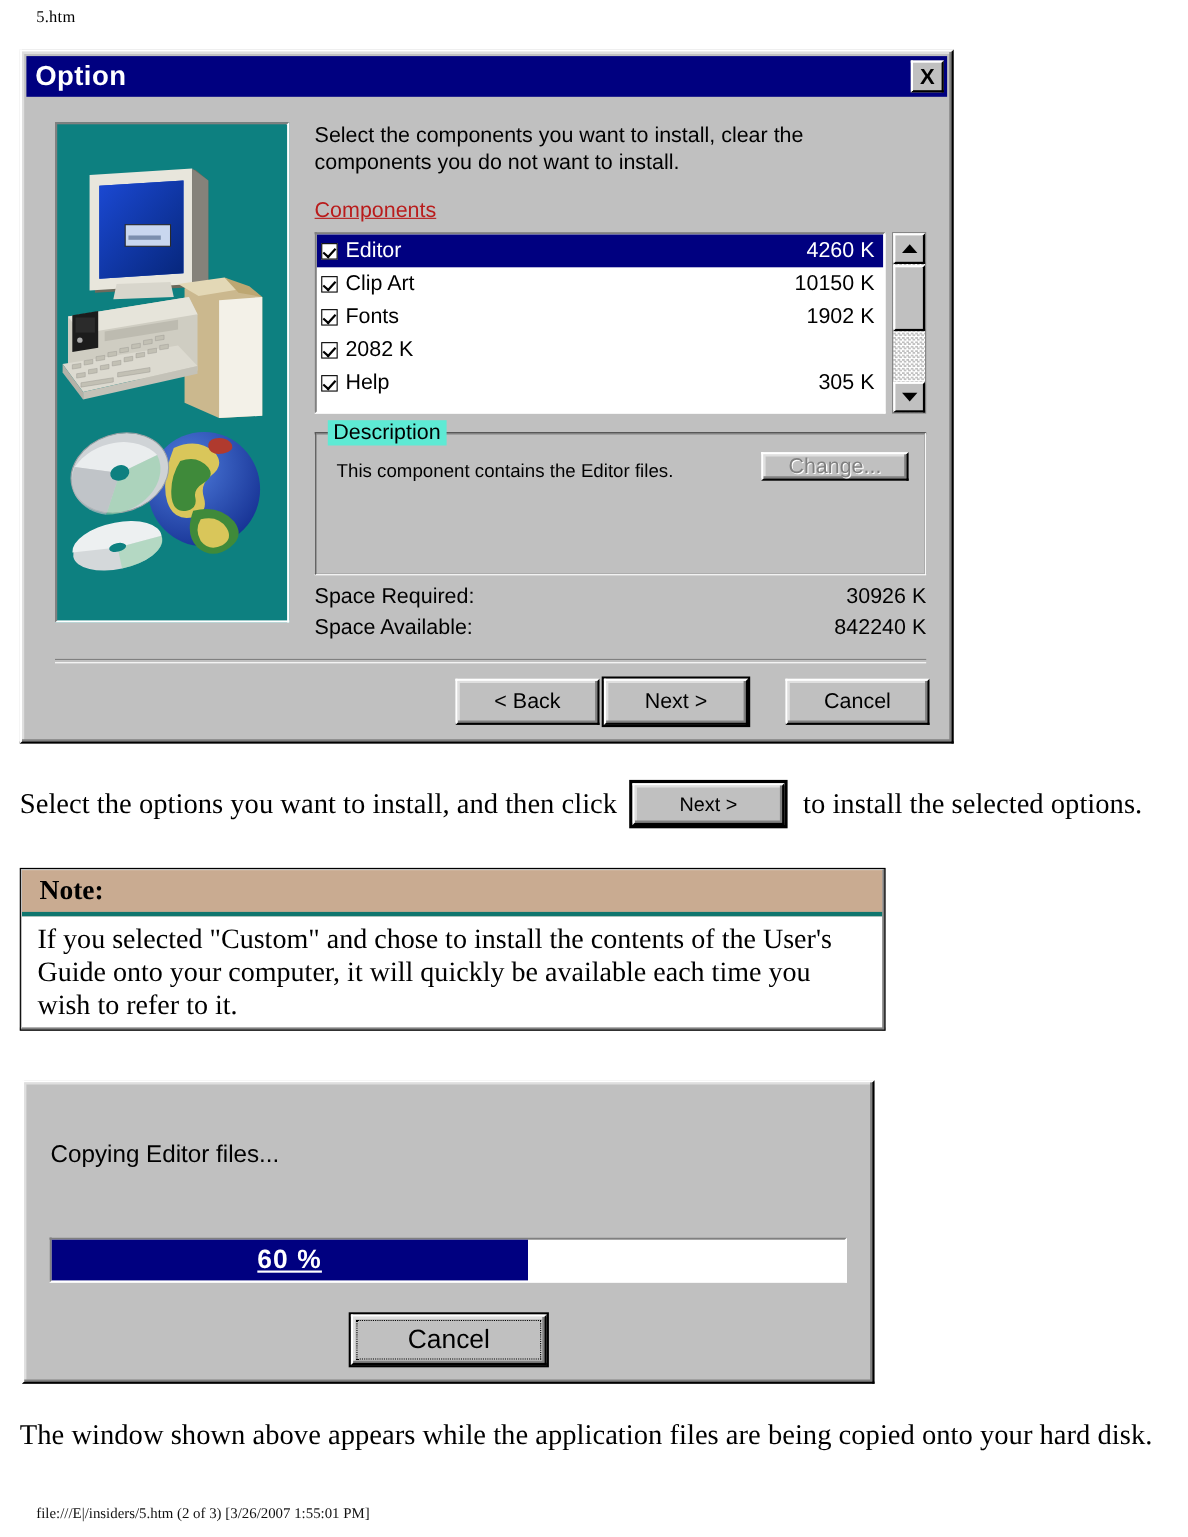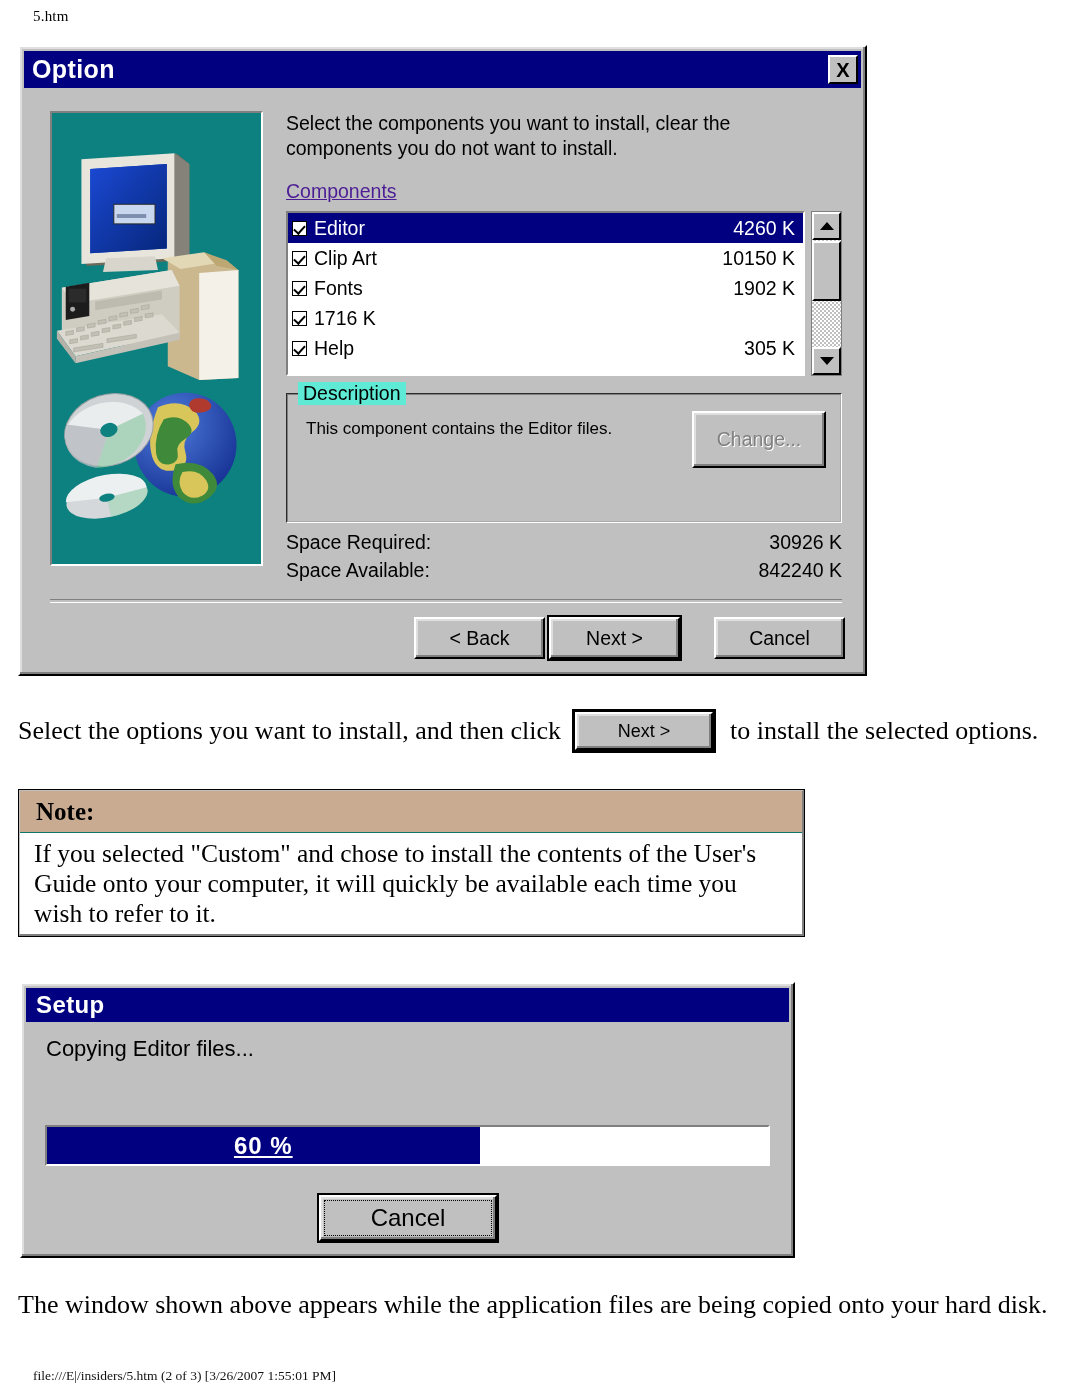--- a/index.html
+++ b/index.html
@@ -123,21 +123,21 @@
     font-size: 19.5px;
     line-height: 25px;
     color: #000;
   }
   .opt-components-label {
     position: absolute;
     left: 266px;
     top: 133px;
     font-family: "Liberation Sans", sans-serif;
     font-size: 19.5px;
-    color: #4c1d95;
+    color: #b91c1c;
   }
   .opt-components-label u { text-decoration: underline; }
 
   .listbox {
     position: absolute;
     left: 266px;
     top: 164px;
     width: 519px;
     height: 165px;
     background: #ffffff;
@@ -273,21 +273,21 @@
     justify-content: center;
     white-space: nowrap;
   }
   .btn.disabled { color: #808080; text-shadow: 1px 1px 0 #ffffff; }
 
   #btn-change {
     position: absolute;
     right: 14px;
     top: 16px;
     width: 134px;
-    height: 57px;
+    height: 26px;
   }
 
   .spaceline {
     position: absolute;
     left: 266px;
     width: 556px;
     display: flex;
     justify-content: space-between;
     font-family: "Liberation Sans", sans-serif;
     font-size: 19.5px;
@@ -343,21 +343,21 @@
     border-top: 2px solid #c0c0c0;
     border-left: 2px solid #c0c0c0;
     border-right: 3px solid #808080;
     border-bottom: 3px solid #808080;
     outline: 1px solid #000;
     outline-offset: -1px;
   }
   #note-header {
     height: 42px;
     background: #c9ab91;
-    border-bottom: 1px solid #0f766e;
+    border-bottom: 4px solid #0f766e;
     display: flex;
     align-items: center;
     padding-left: 16px;
     box-sizing: border-box;
     font-family: "Liberation Serif", serif;
     font-weight: bold;
     font-size: 25px;
   }
   #note-body {
     padding: 6px 14px 0 14px;
@@ -543,21 +543,21 @@
         <span class="lname">Clip Art</span>
         <span class="lsize">10150 K</span>
       </div>
       <div class="lrow">
         <span class="cbx checked"></span>
         <span class="lname">Fonts</span>
         <span class="lsize">1902 K</span>
       </div>
       <div class="lrow">
         <span class="cbx checked"></span>
-        <span class="lsize">1716 K</span>
+        <span class="lsize">2082 K</span>
       </div>
       <div class="lrow">
         <span class="cbx checked"></span>
         <span class="lname">Help</span>
         <span class="lsize">305 K</span>
       </div>
     </div>
 
   <div class="scrollbar">
     <div class="sb-btn up">
@@ -596,23 +596,20 @@
   <span class="btn" id="btn-next-inline">Next &gt;</span>
   <span>to install the selected options.</span>
 </div>
 
 <div id="note-box">
   <div id="note-header">Note:</div>
   <div id="note-body">If you selected "Custom" and chose to install the contents of the User's Guide onto your computer, it will quickly be available each time you wish to refer to it.</div>
 </div>
 
 <div class="win" id="setup-dialog">
-  <div class="titlebar" id="setup-title">
-    <span class="tl-text">Setup</span>
-  </div>
   <div id="setup-status">Copying Editor files...</div>
 
   <div id="progress-outer">
     <div id="progress-fill" style="width: 60%;"></div>
     <div id="progress-label" style="width: 60%; text-decoration: underline;">60 %</div>
   </div>
 
   <div class="btn" id="btn-setup-cancel">
     <span class="focus-rect"></span>
     <span>Cancel</span>

